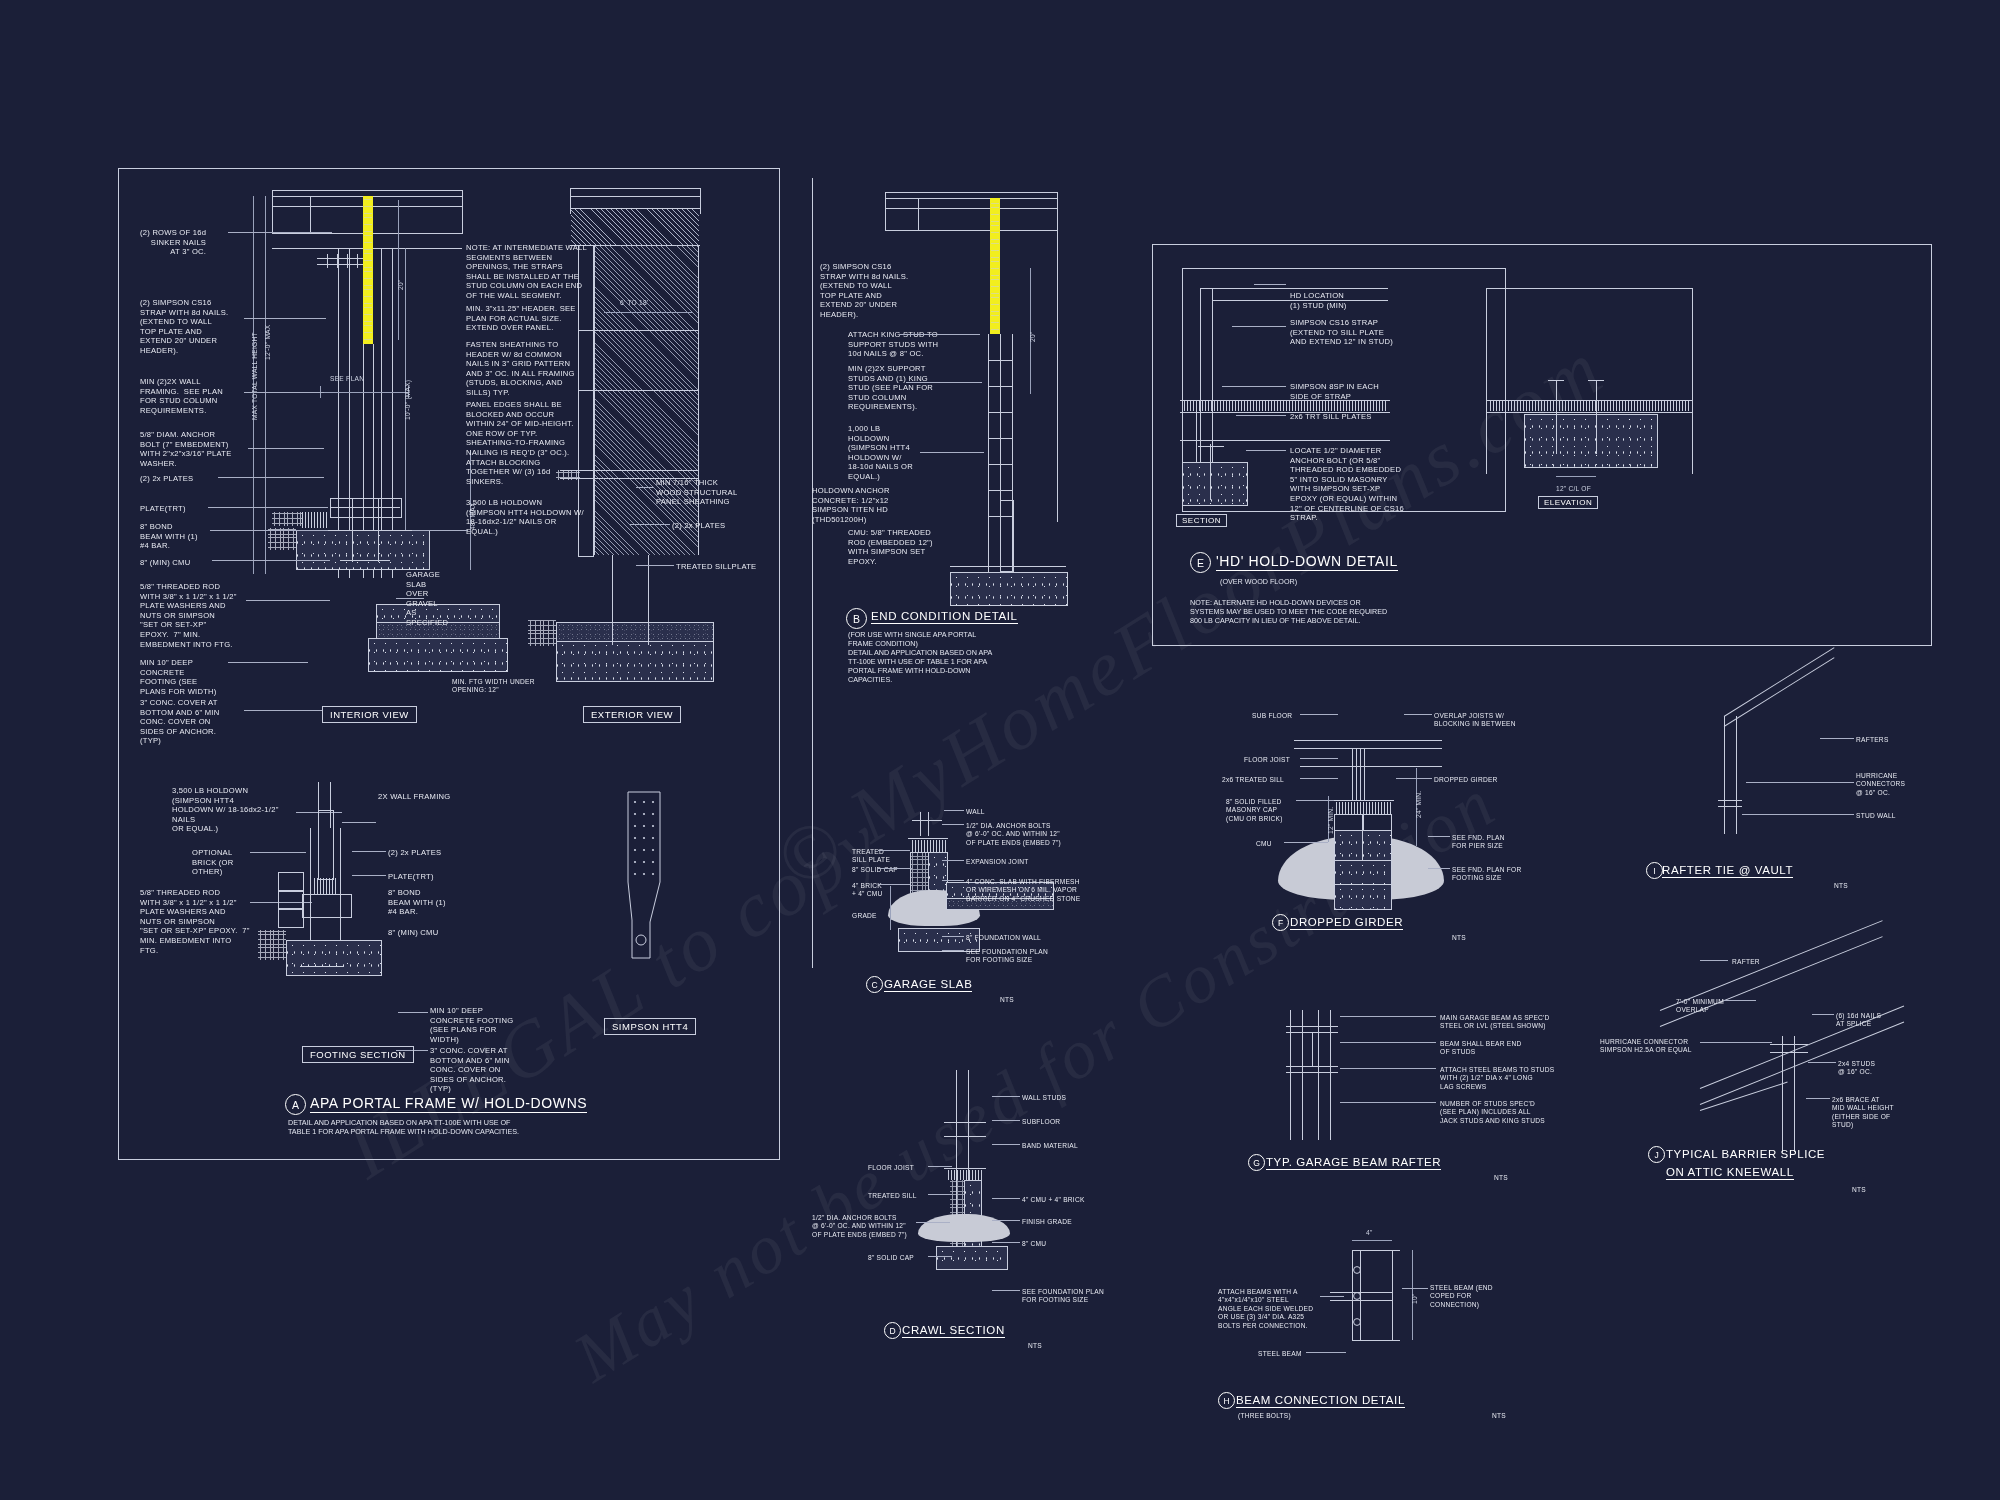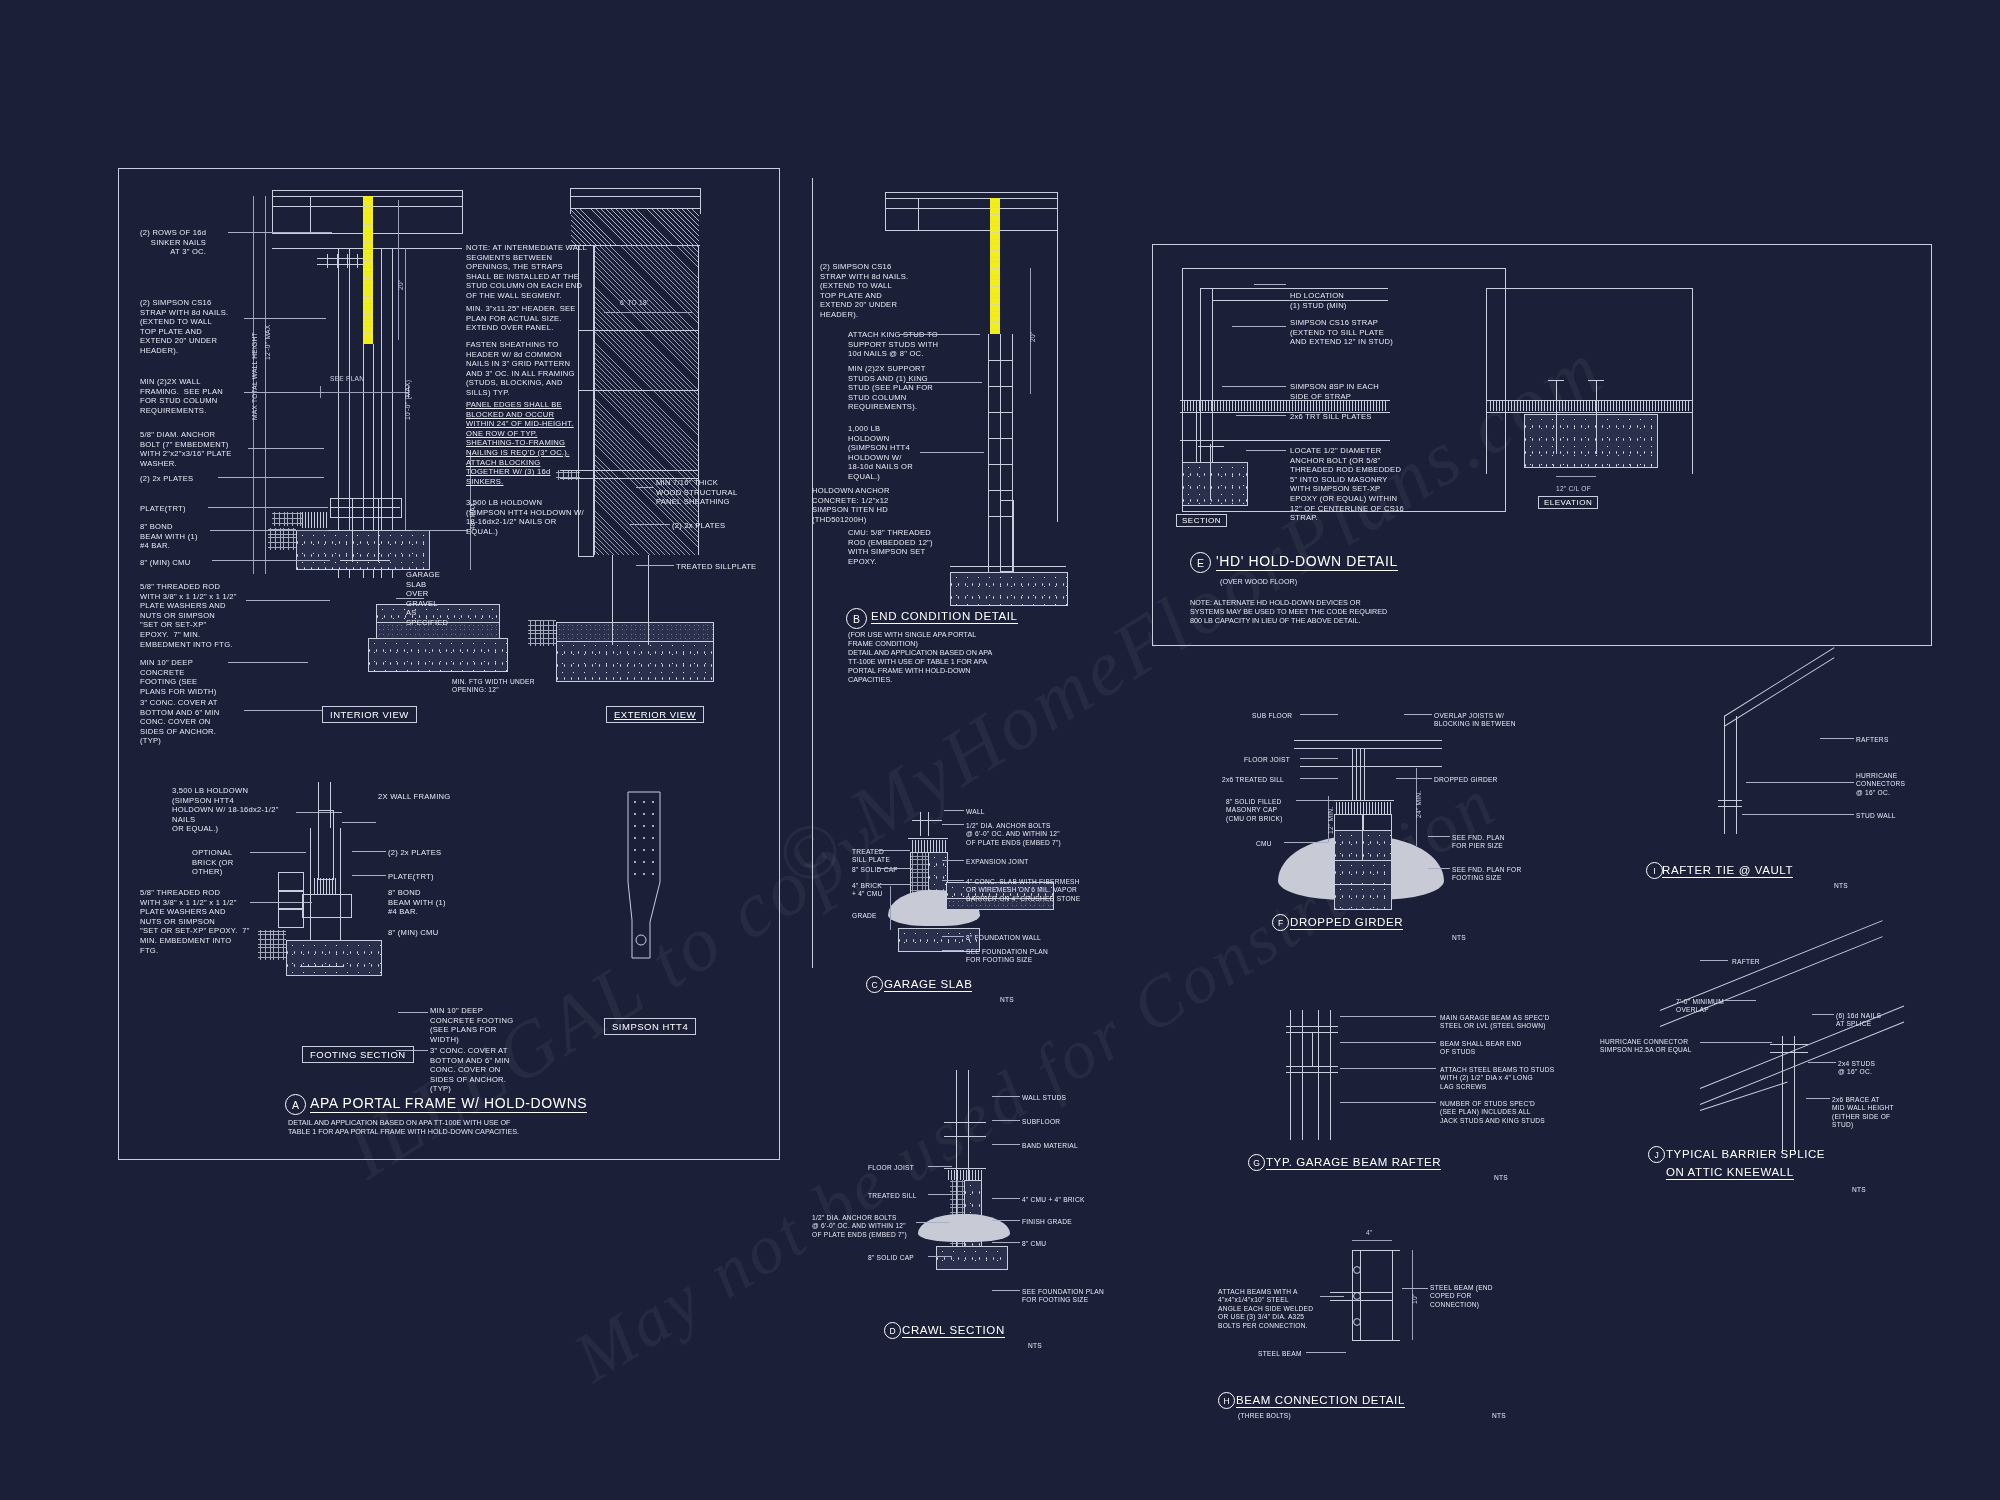--- a/index.html
+++ b/index.html
@@ -150,21 +150,21 @@
   <div class="conc" style="left:376px;top:604px;width:122px;height:18px;"></div>
   <div class="gravel" style="left:376px;top:622px;width:122px;height:16px;"></div>
   <div class="conc" style="left:368px;top:638px;width:138px;height:32px;"></div>
 
   <div class="conc" style="left:556px;top:640px;width:156px;height:40px;"></div>
   <div class="gravel" style="left:556px;top:622px;width:156px;height:18px;"></div>
   <div class="ln v" style="left:612px;top:555px;height:90px;"></div>
   <div class="ln v" style="left:648px;top:555px;height:90px;"></div>
   <div class="mesh" style="left:528px;top:620px;width:28px;height:26px;opacity:.8;"></div>
 
-  <div class="vlabel" style="left:606px;top:706px;text-decoration:underline;">EXTERIOR VIEW</div>
+  <div class="vlabel" style="left:583px;top:706px;">EXTERIOR VIEW</div>
 
   <div class="txt" style="left:140px;top:228px;text-align:right;">(2) ROWS OF 16d
 SINKER NAILS
 AT 3" OC.</div>
   <div class="ln h thin" style="left:228px;top:232px;width:104px;"></div>
   <div class="txt" style="left:140px;top:298px;">(2) SIMPSON CS16
 STRAP WITH 8d NAILS.
 (EXTEND TO WALL
 TOP PLATE AND
 EXTEND 20" UNDER
@@ -218,21 +218,21 @@
 OF THE WALL SEGMENT.</div>
   <div class="txt" style="left:466px;top:304px;">MIN. 3"x11.25" HEADER. SEE
 PLAN FOR ACTUAL SIZE.
 EXTEND OVER PANEL.</div>
   <div class="txt" style="left:466px;top:340px;">FASTEN SHEATHING TO
 HEADER W/ 8d COMMON
 NAILS IN 3" GRID PATTERN
 AND 3" OC. IN ALL FRAMING
 (STUDS, BLOCKING, AND
 SILLS) TYP.</div>
-  <div class="txt" style="left:466px;top:400px;text-decoration:underline;">PANEL EDGES SHALL BE
+  <div class="txt" style="left:466px;top:400px;">PANEL EDGES SHALL BE
 BLOCKED AND OCCUR
 WITHIN 24" OF MID-HEIGHT.
 ONE ROW OF TYP.
 SHEATHING-TO-FRAMING
 NAILING IS REQ'D (3" OC.).
 ATTACH BLOCKING
 TOGETHER W/ (3) 16d
 SINKERS.</div>
   <div class="txt" style="left:466px;top:498px;">3,500 LB HOLDOWN
 (SIMPSON HTT4 HOLDOWN W/

